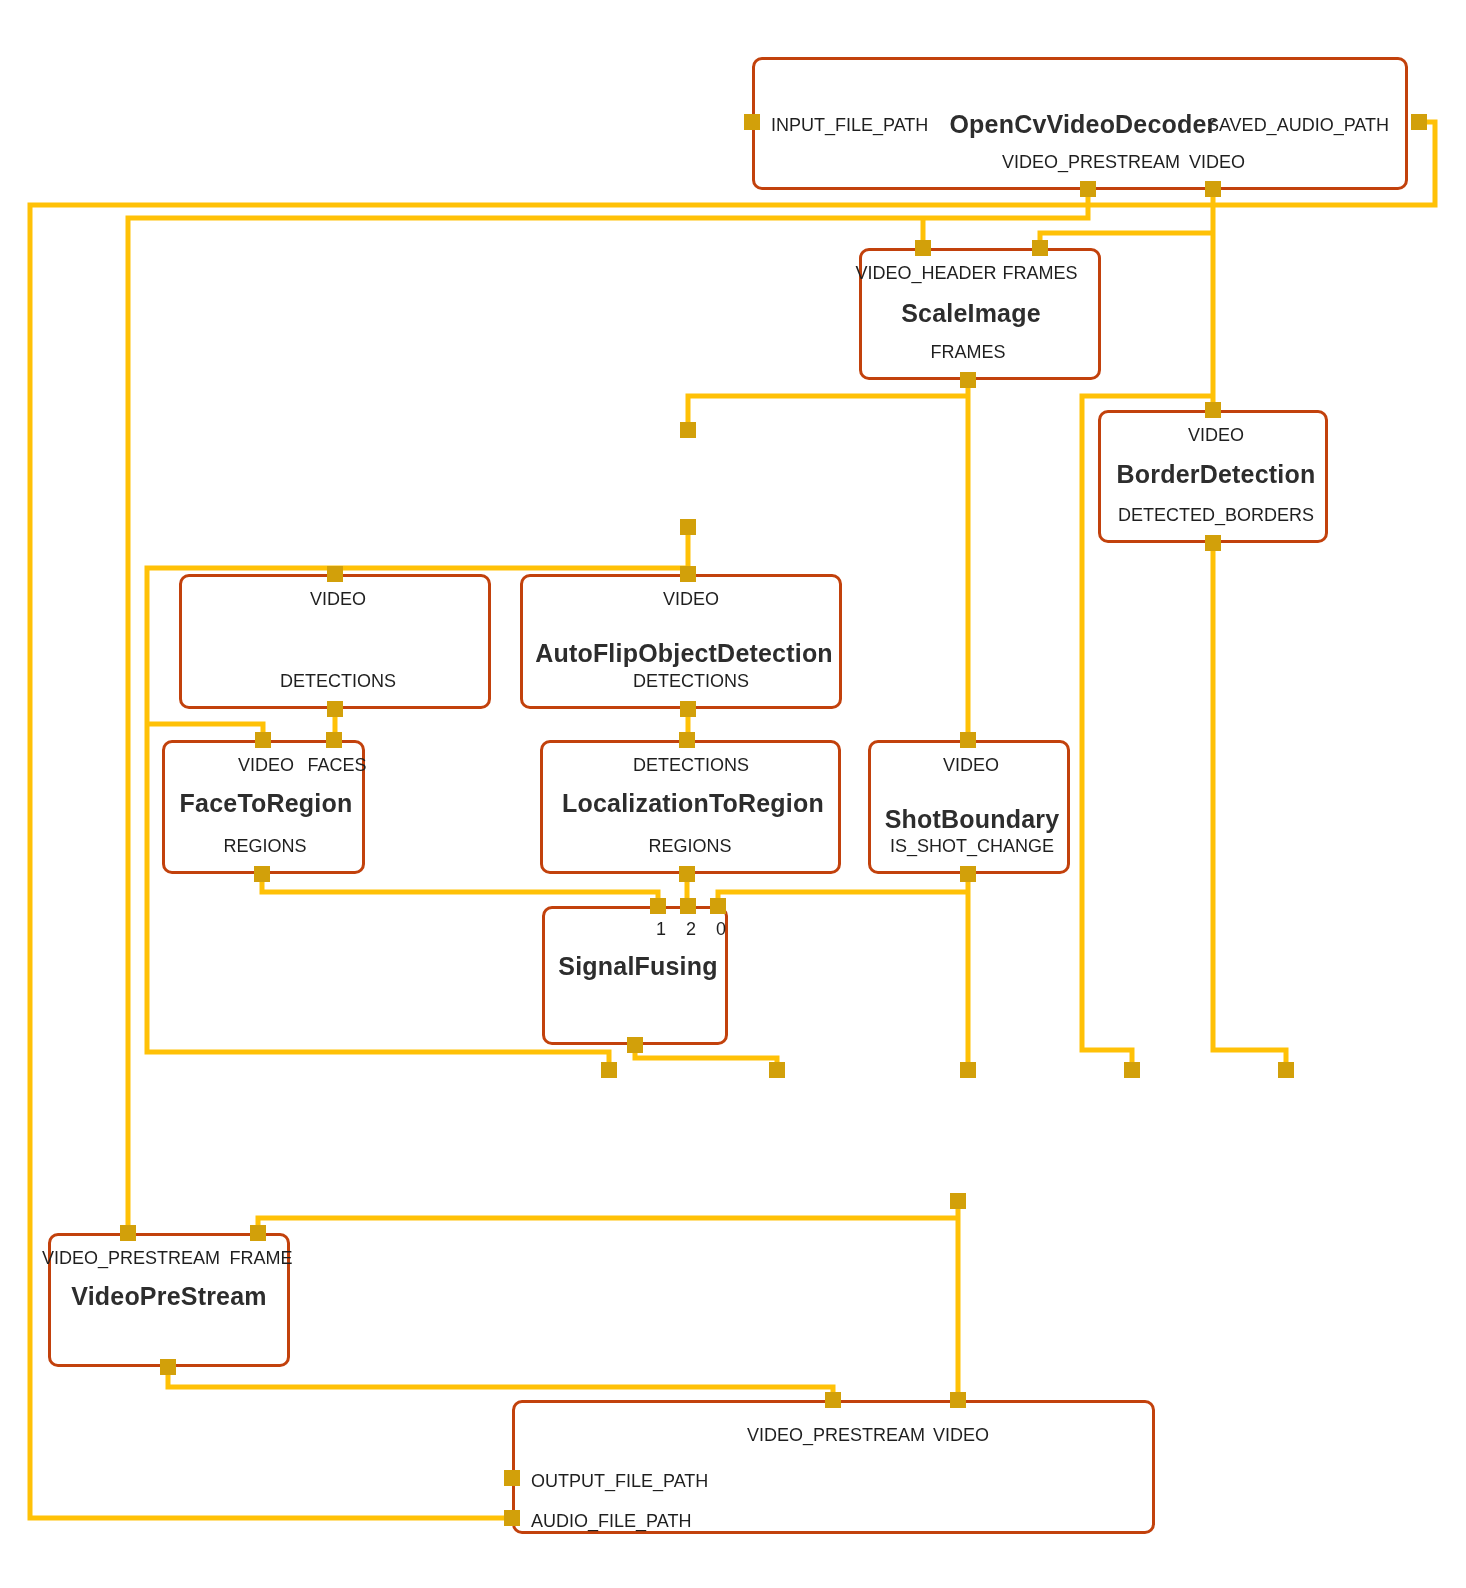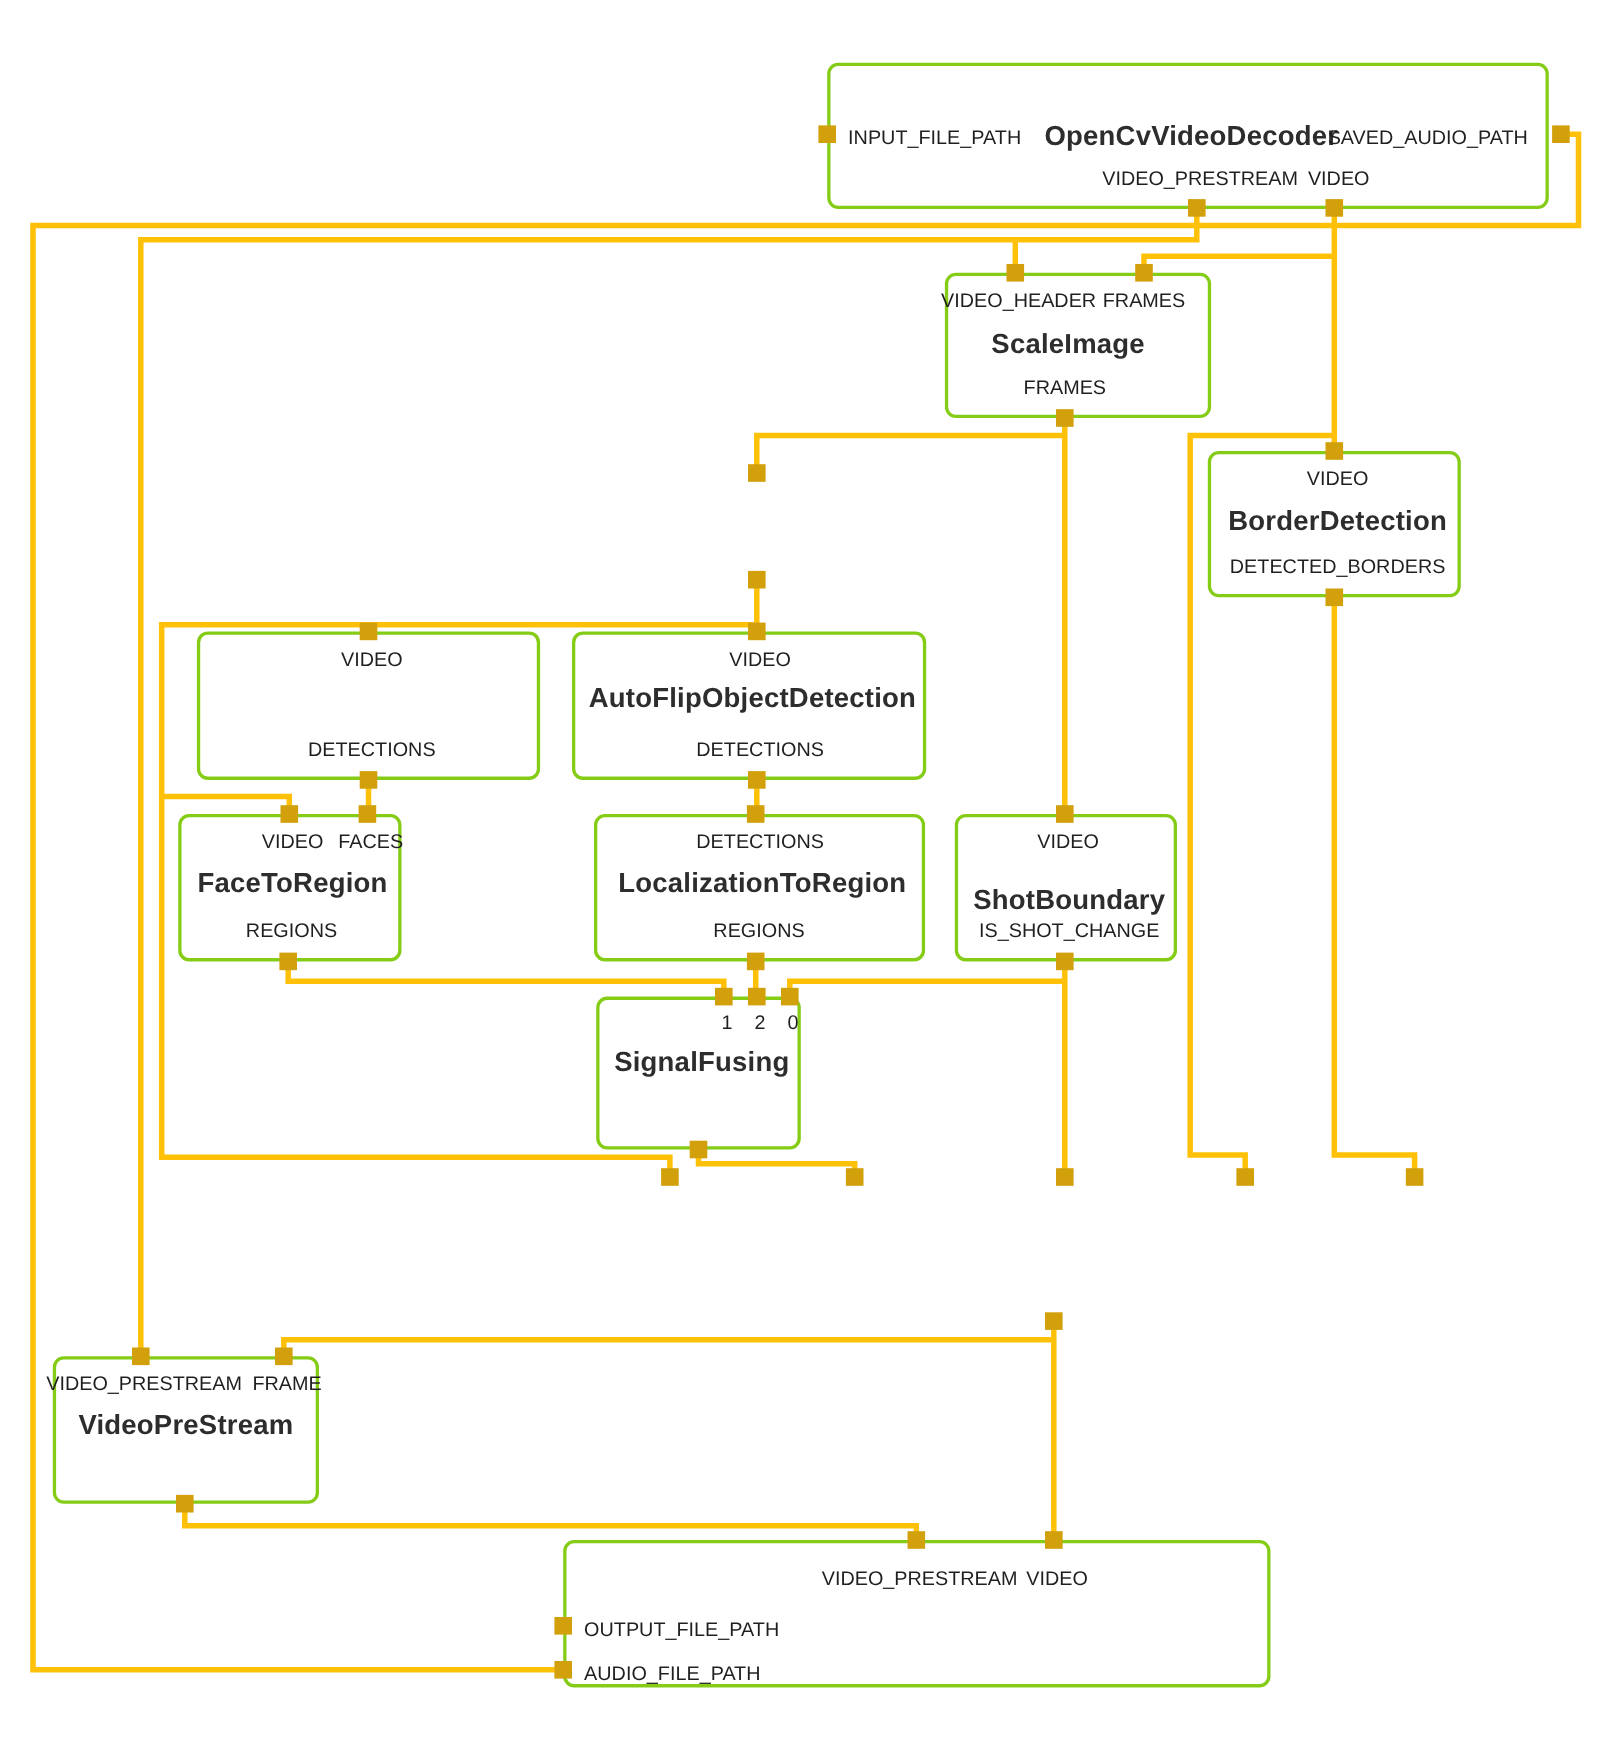--- a/index.html
+++ b/index.html
@@ -1,21 +1,21 @@
 <!DOCTYPE html>
 <html><head>
 <meta charset="utf-8">
 <style>
   html,body{margin:0;padding:0;background:#ffffff;}
   #canvas{position:relative;width:1466px;height:1588px;background:#ffffff;overflow:hidden;
           font-family:"Liberation Sans", sans-serif;}
   svg.layer{position:absolute;left:0;top:0;pointer-events:none;}
   #edges{z-index:1;}
   #ports{z-index:3;}
-  .node{position:absolute;background:#ffffff;border:3px solid #84cc16;border-radius:10px;
+  .node{position:absolute;background:#ffffff;border:3px solid #c2410c;border-radius:10px;
         box-sizing:border-box;z-index:2;}
   .title{position:absolute;font-weight:700;font-size:25px;color:#2d2d2d;white-space:nowrap;
          transform:translate(-50%,-50%);letter-spacing:0.2px;}
   .plabel{position:absolute;font-size:18px;color:#1f1f1f;white-space:nowrap;
           transform:translateX(-50%);}
   .plabel.side{transform:none;}
   .edge{stroke:#FFC107;stroke-width:5;fill:none;}
   .psq{fill:#D2A00A;}
 </style>
 </head>
@@ -71,21 +71,21 @@
     <span class="plabel" style="left:115px;bottom:14px;">DETECTED_BORDERS</span>
   </div>
 
   <div class="node" style="left:179px;top:574px;width:312px;height:135px;">
     <span class="plabel" style="left:156px;top:12px;">VIDEO</span>
     <span class="plabel" style="left:156px;bottom:14px;">DETECTIONS</span>
   </div>
 
   <div class="node" style="left:520px;top:574px;width:322px;height:135px;">
     <span class="plabel" style="left:168px;top:12px;">VIDEO</span>
-    <span class="title" style="left:161px;top:58px;">AutoFlipObjectDetection</span>
+    <span class="title" style="left:161px;top:76px;">AutoFlipObjectDetection</span>
     <span class="plabel" style="left:168px;bottom:14px;">DETECTIONS</span>
   </div>
 
   <div class="node" style="left:162px;top:740px;width:203px;height:134px;">
     <span class="plabel" style="left:101px;top:12px;">VIDEO</span>
     <span class="plabel" style="left:172px;top:12px;">FACES</span>
     <span class="title" style="left:101px;top:60px;">FaceToRegion</span>
     <span class="plabel" style="left:100px;bottom:14px;">REGIONS</span>
   </div>
 

